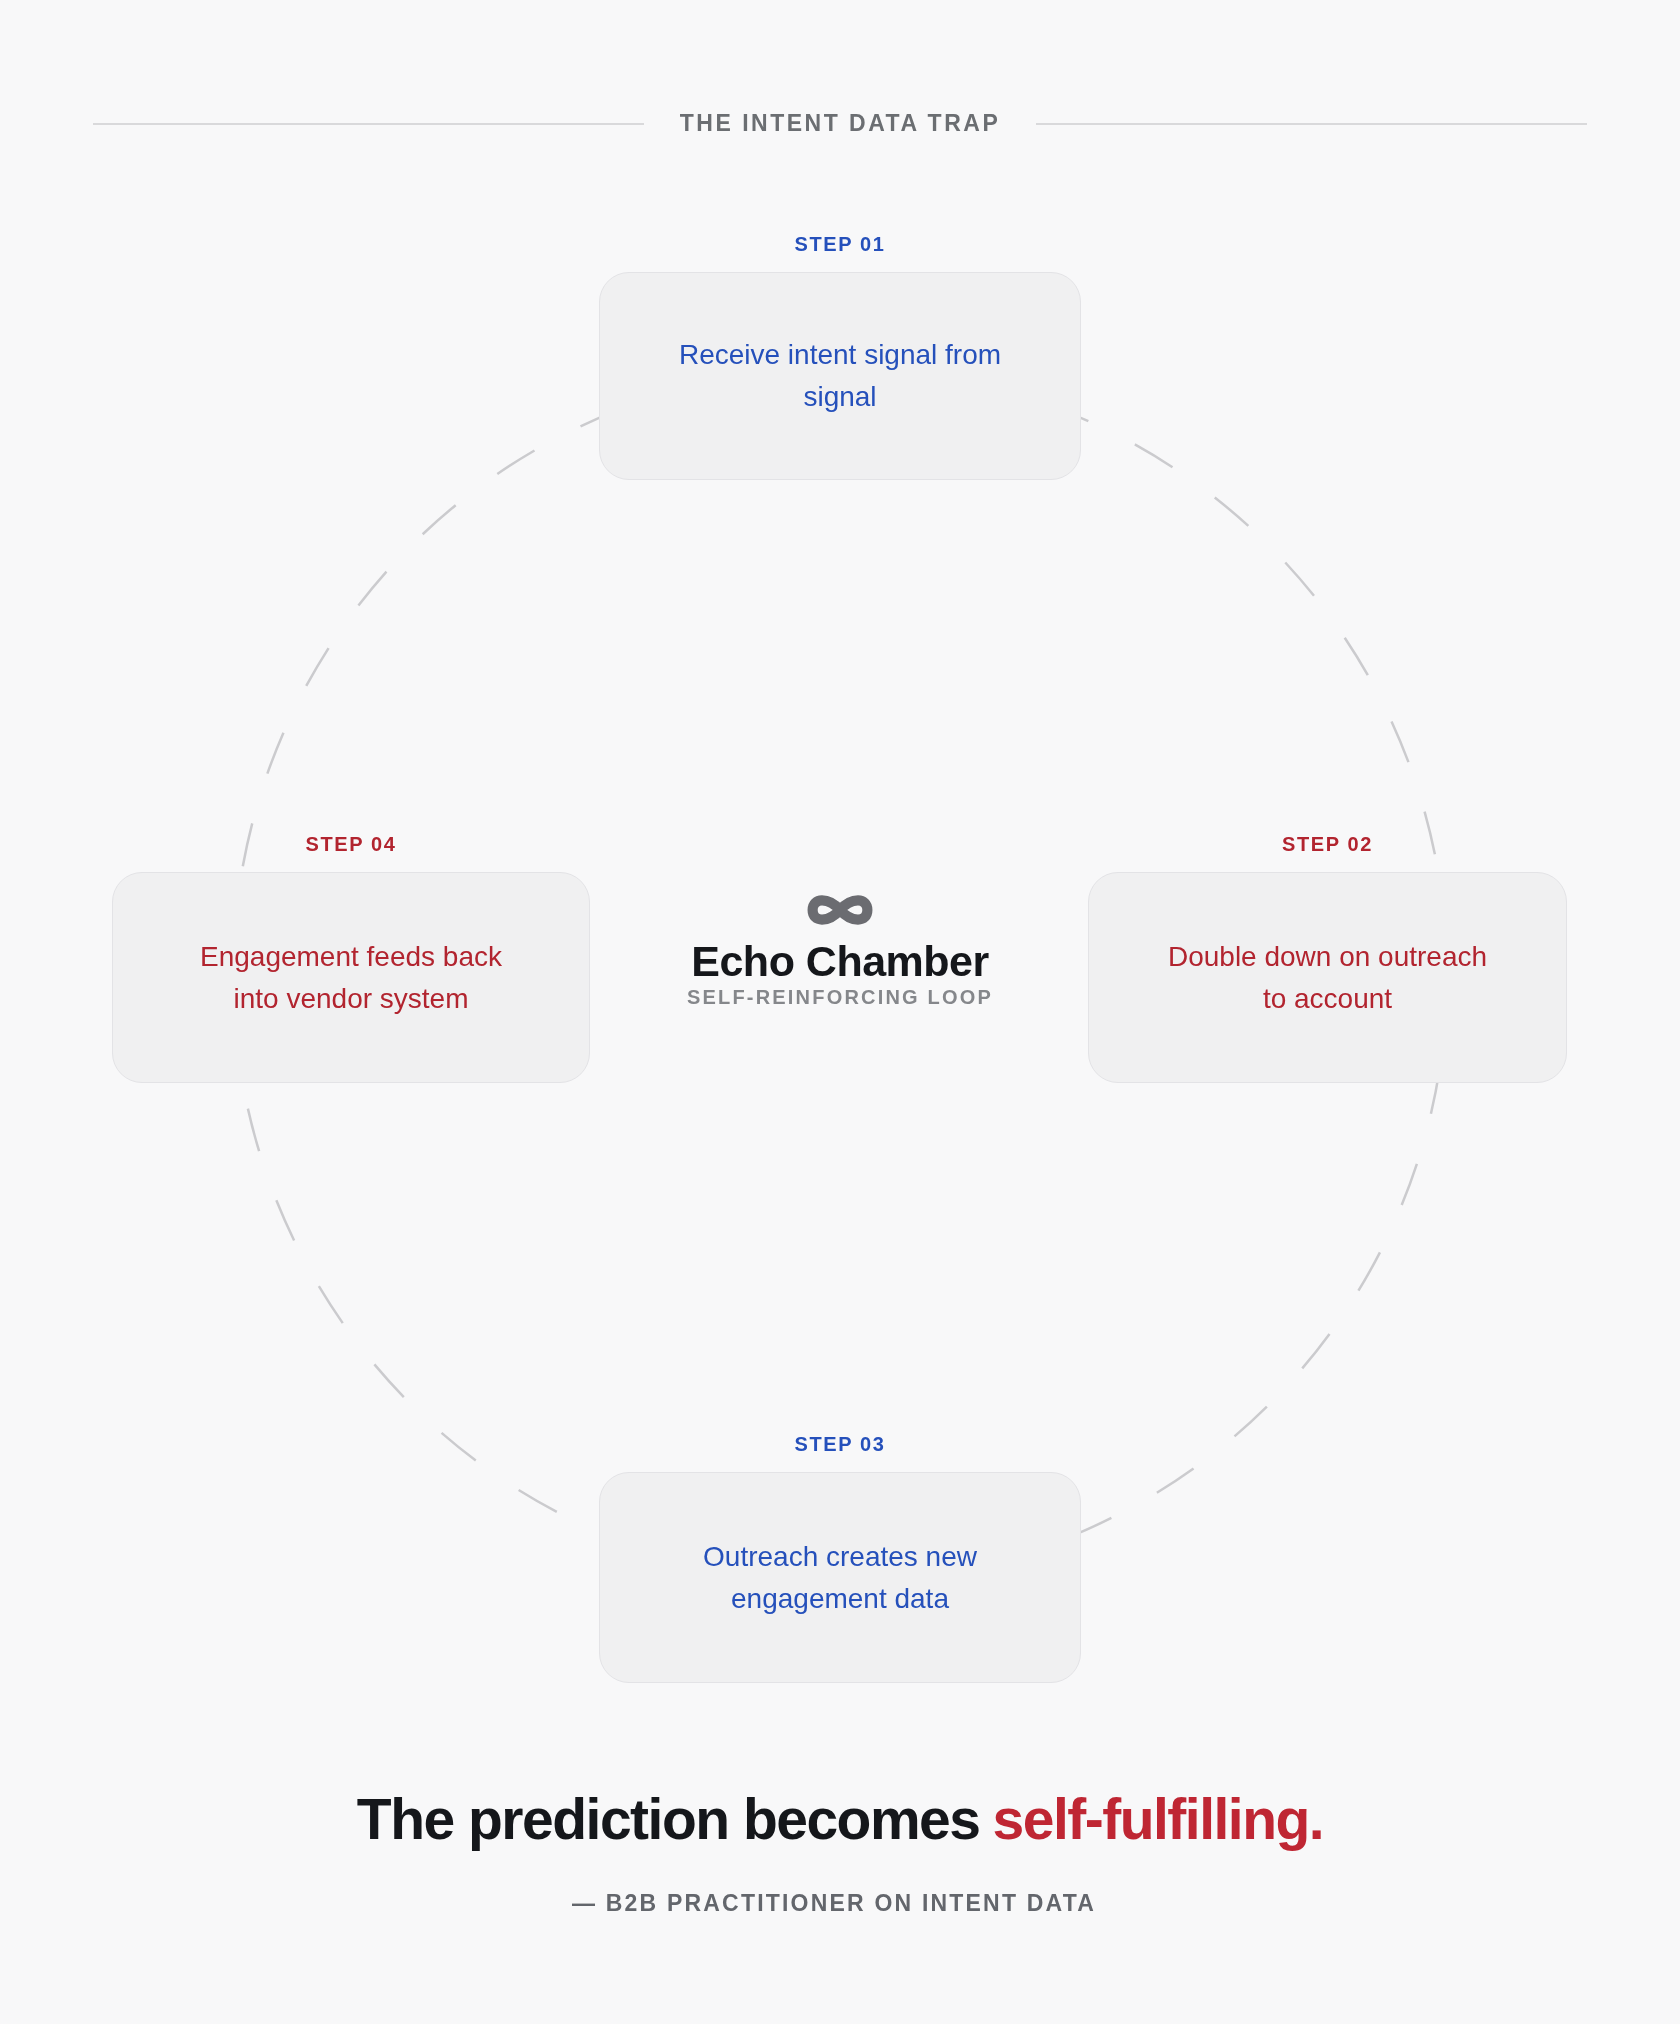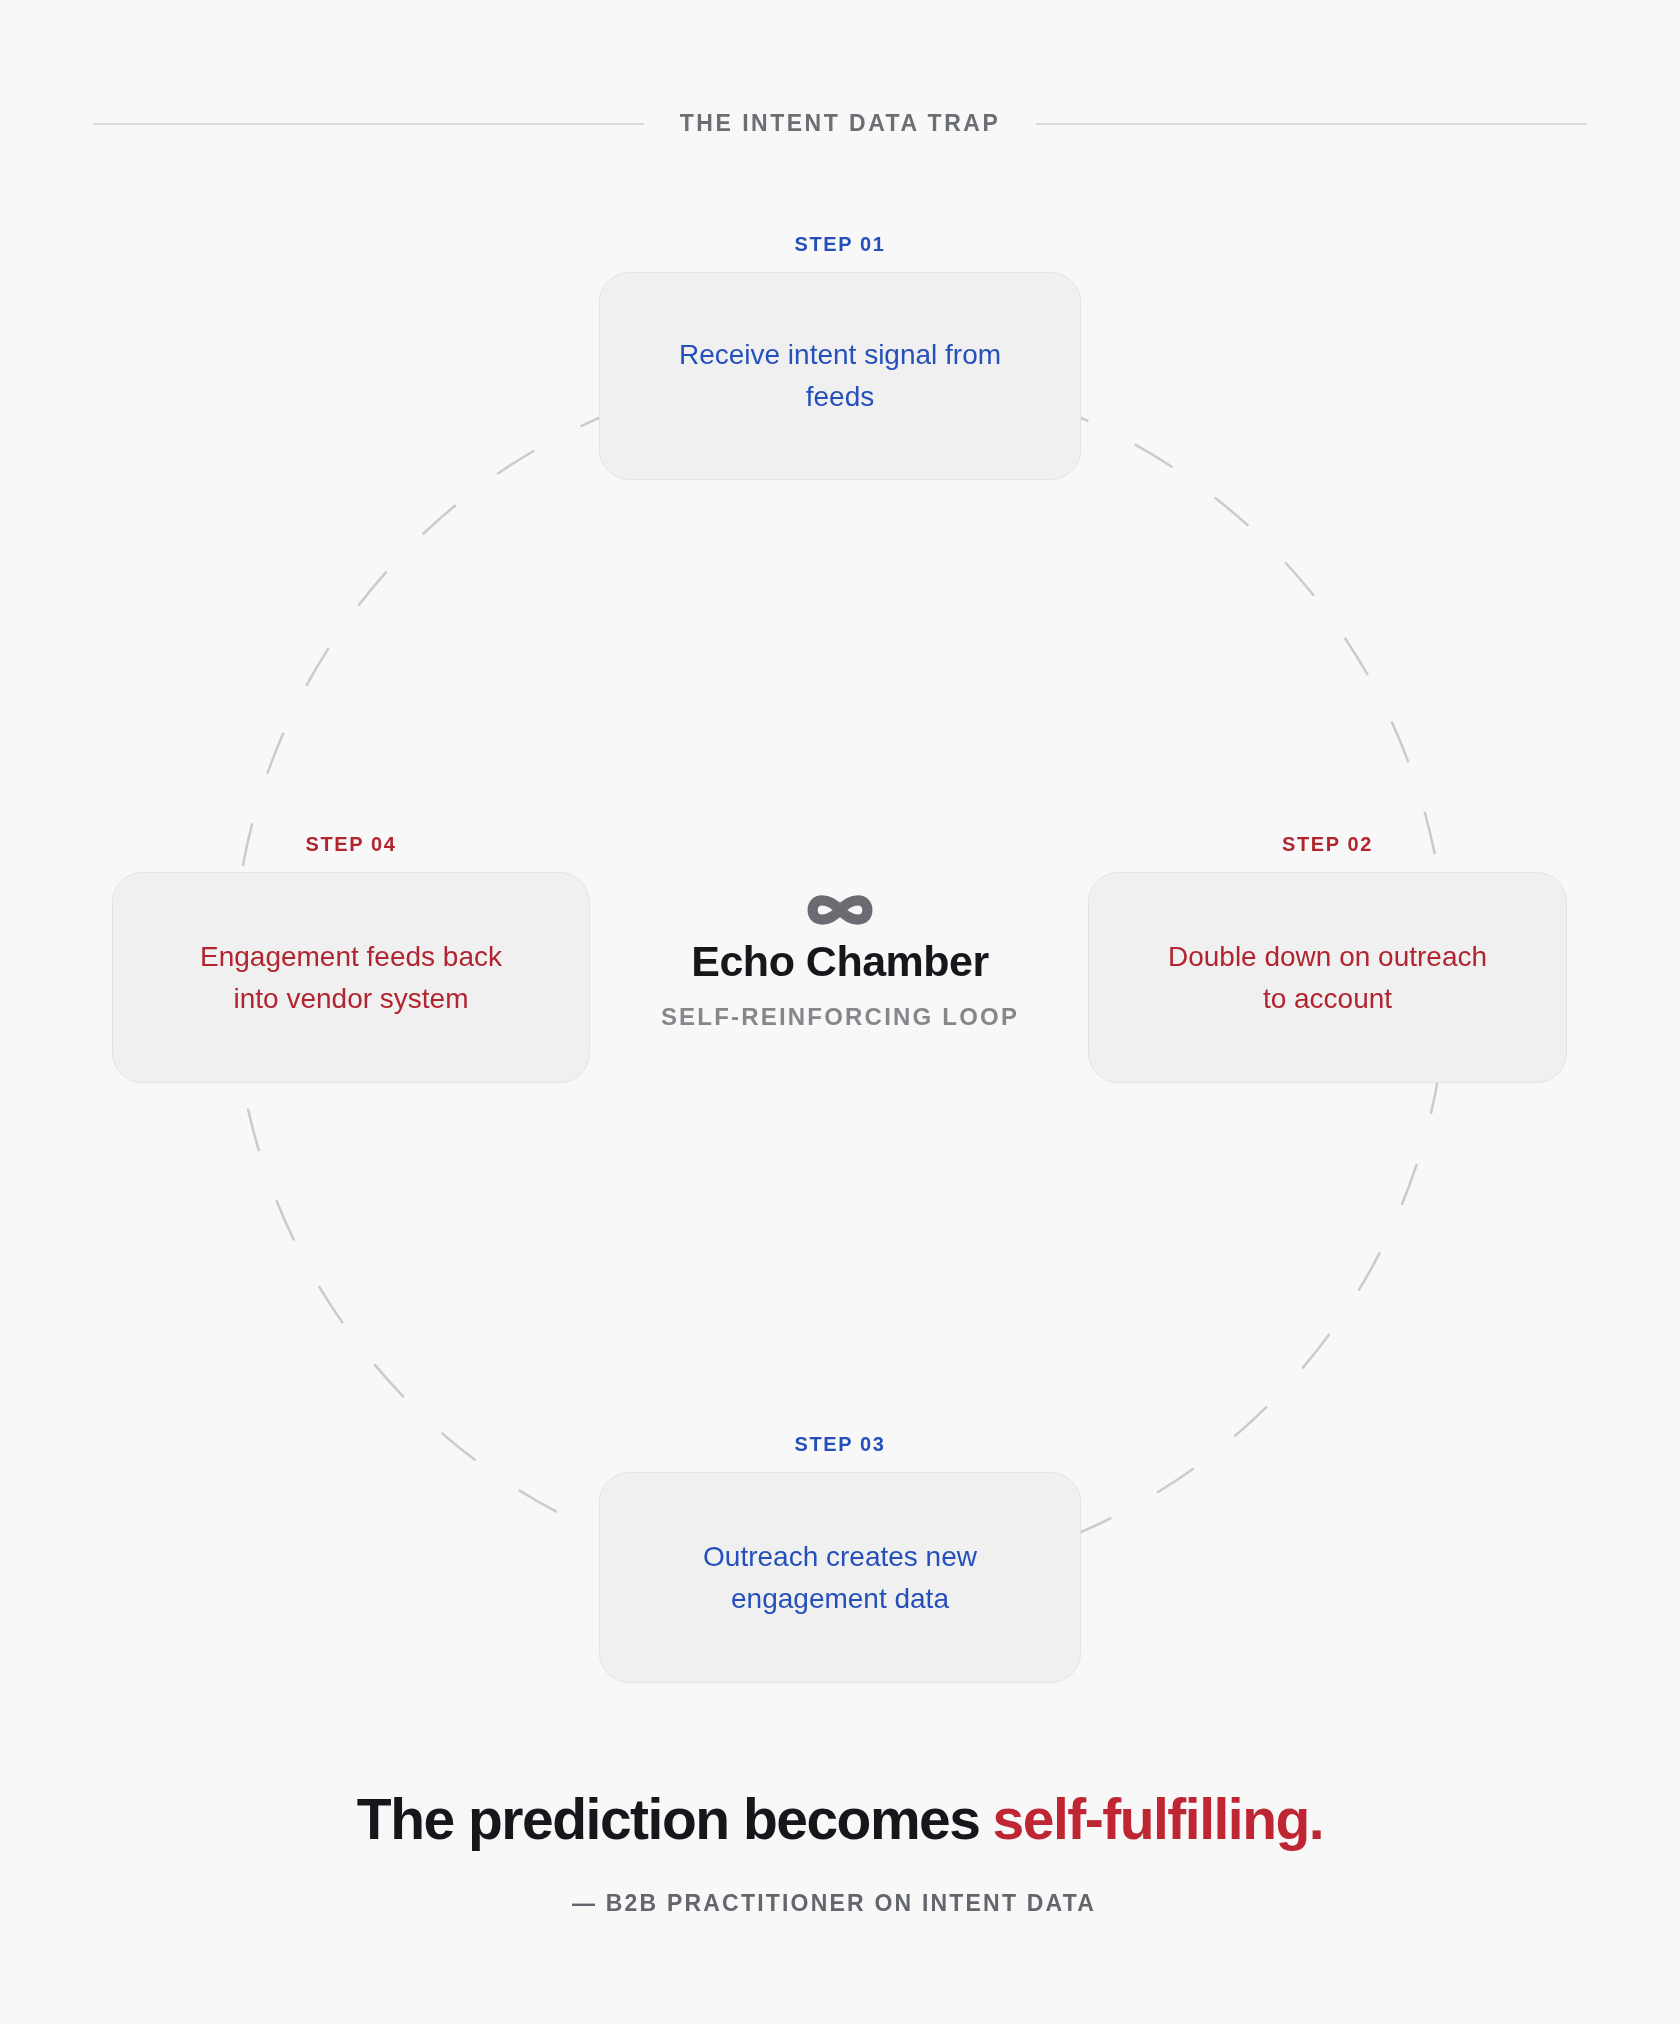--- a/index.html
+++ b/index.html
@@ -81,22 +81,21 @@
     position:absolute; left:0; right:0; top:883px;
     display:flex; flex-direction:column; align-items:center;
   }
   .center .infinity{ width:106px; height:54px; }
   .center-title{
     font-size:43px; font-weight:600;
     letter-spacing:-0.5px;
     color:var(--ink,#17191d);
   }
   .center-subtitle{
-    margin-top:17px;
-    font-size:24px; font-weight:600;
+    font-size:20px; font-weight:600;
     letter-spacing:2.2px;
     color:var(--subtitle-gray,#85878b);
   }
 
   
   .quote{
     position:absolute; left:0; right:0; top:1786px;
     text-align:center;
     font-size:57px; font-weight:700;
     letter-spacing:-1.5px;
@@ -129,21 +128,21 @@
   </div>
 
   <svg class="cycle-svg" width="1680" height="2024" aria-hidden="true">
     <circle cx="840" cy="975" r="607" fill="none" stroke="#cbcbce" stroke-width="2.5" stroke-dasharray="44 52"></circle>
   </svg>
 
   <div class="step step-top">
     <div class="step-label blue">STEP 01</div>
     <div class="card">
       <div class="card-line blue">Receive intent signal from</div>
-      <div class="card-line blue">feeds</div>
+      <div class="card-line blue">signal</div>
     </div>
   </div>
 
   <div class="step step-right">
     <div class="step-label red">STEP 02</div>
     <div class="card">
       <div class="card-line red">Double down on outreach</div>
       <div class="card-line red">to account</div>
     </div>
   </div>

